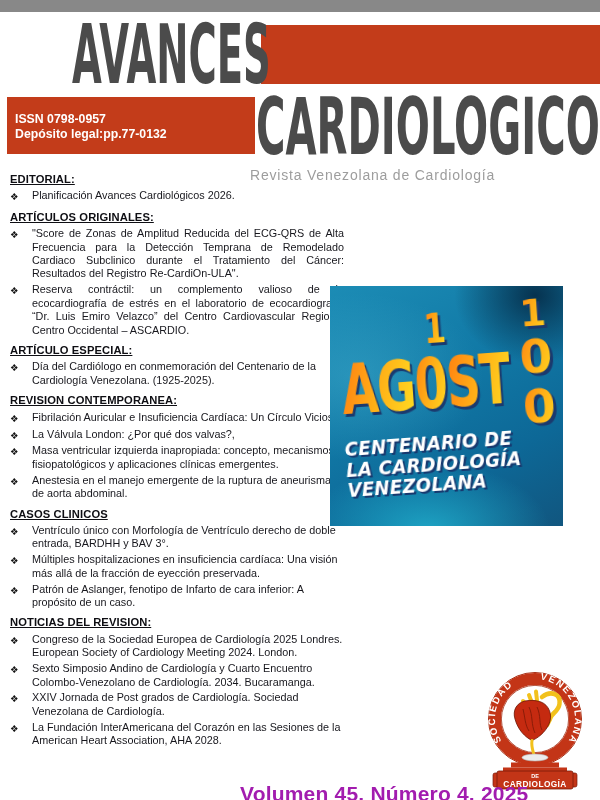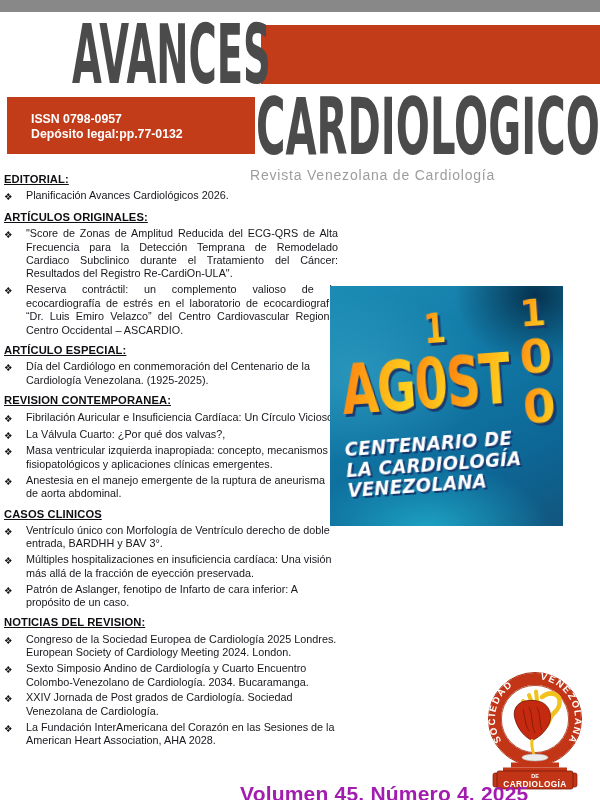--- a/index.html
+++ b/index.html
@@ -5,30 +5,30 @@
   html,body{margin:0;padding:0;background:#888;}
   .page{position:relative;width:600px;height:800px;background:#ffffff;overflow:hidden;
         font-family:"Liberation Sans",sans-serif;margin:12px auto;}
 
   
   .red-top-block{position:absolute;left:261px;top:13px;width:339px;height:59px;background:#c33c1a;}
   .title-avances{position:absolute;left:72px;top:12px;margin:0;font-family:"DejaVu Sans",sans-serif;
      font-weight:bold;color:#4b4b4b;font-size:82px;line-height:62px;white-space:nowrap;
      transform:scaleX(.47);transform-origin:0 0;letter-spacing:0;}
   .issn-bar{position:absolute;left:7px;top:85px;width:248px;height:57px;background:#c33c1a;
-     color:#fff;font-weight:bold;font-size:12.3px;line-height:14.5px;padding:15px 0 0 24px;
+     color:#fff;font-weight:bold;font-size:12.3px;line-height:14.5px;padding:15px 0 0 8px;
      box-sizing:border-box;}
   .title-cardiologicos{position:absolute;left:256px;top:86px;margin:0;font-family:"DejaVu Sans",sans-serif;
      font-weight:bold;color:#4b4b4b;font-size:78px;line-height:58px;white-space:nowrap;
      transform:scaleX(.515);transform-origin:0 0;}
   .subtitle{position:absolute;left:250px;top:156px;width:344px;color:#9d9d9d;
      font-size:14px;line-height:15.5px;letter-spacing:.8px;white-space:nowrap;}
 
   
-  .toc{position:absolute;left:4px;top:161px;width:334px;color:#17171d;font-size:10.8px;line-height:13.4px;}
+  .toc{position:absolute;left:10px;top:161px;width:334px;color:#17171d;font-size:10.8px;line-height:13.4px;}
   .sec{margin-bottom:7px;}
   .sec-h{font-weight:bold;text-decoration:underline;font-size:11.2px;color:#0e0e13;margin-bottom:3px;letter-spacing:.1px;}
   .item{display:flex;margin-bottom:2.5px;}
   .bullet{flex:0 0 22px;font-size:9.5px;padding-top:1px;color:#111;}
   .itxt{flex:1;}
   .justify .itxt{text-align:justify;}
 
   
   .poster{position:absolute;left:330px;top:274px;width:233px;height:240px;overflow:hidden;
      background:
@@ -104,21 +104,21 @@
         </div>
       </div>
       <div class="sec">
         <div class="sec-h">REVISION CONTEMPORANEA:</div>
         <div class="item">
           <span class="bullet">❖</span>
           <span class="itxt">Fibrilación Auricular e Insuficiencia Cardíaca: Un Círculo Vicioso.</span>
         </div>
         <div class="item">
           <span class="bullet">❖</span>
-          <span class="itxt">La Válvula Cuarto: ¿Por qué dos valvas?,</span>
+          <span class="itxt">La Válvula London: ¿Por qué dos valvas?,</span>
         </div>
         <div class="item">
           <span class="bullet">❖</span>
           <span class="itxt">Masa ventricular izquierda inapropiada: concepto, mecanismos fisiopatológicos y aplicaciones clínicas emergentes.</span>
         </div>
         <div class="item">
           <span class="bullet">❖</span>
           <span class="itxt">Anestesia en el manejo emergente de la ruptura de aneurisma de aorta abdominal.</span>
         </div>
       </div>

